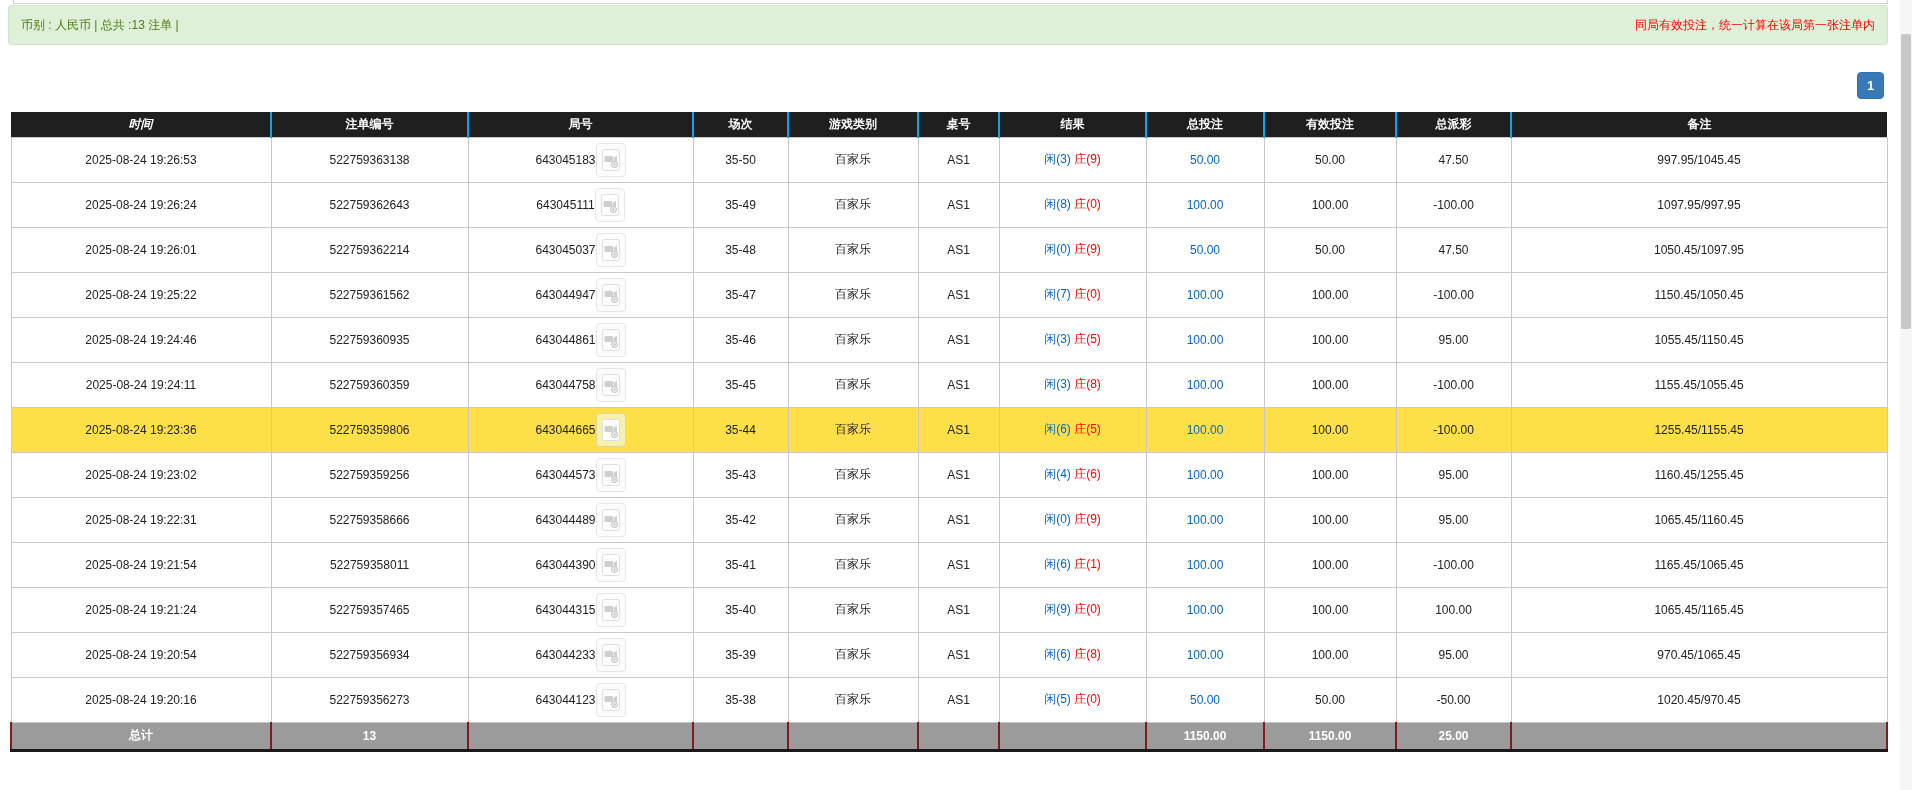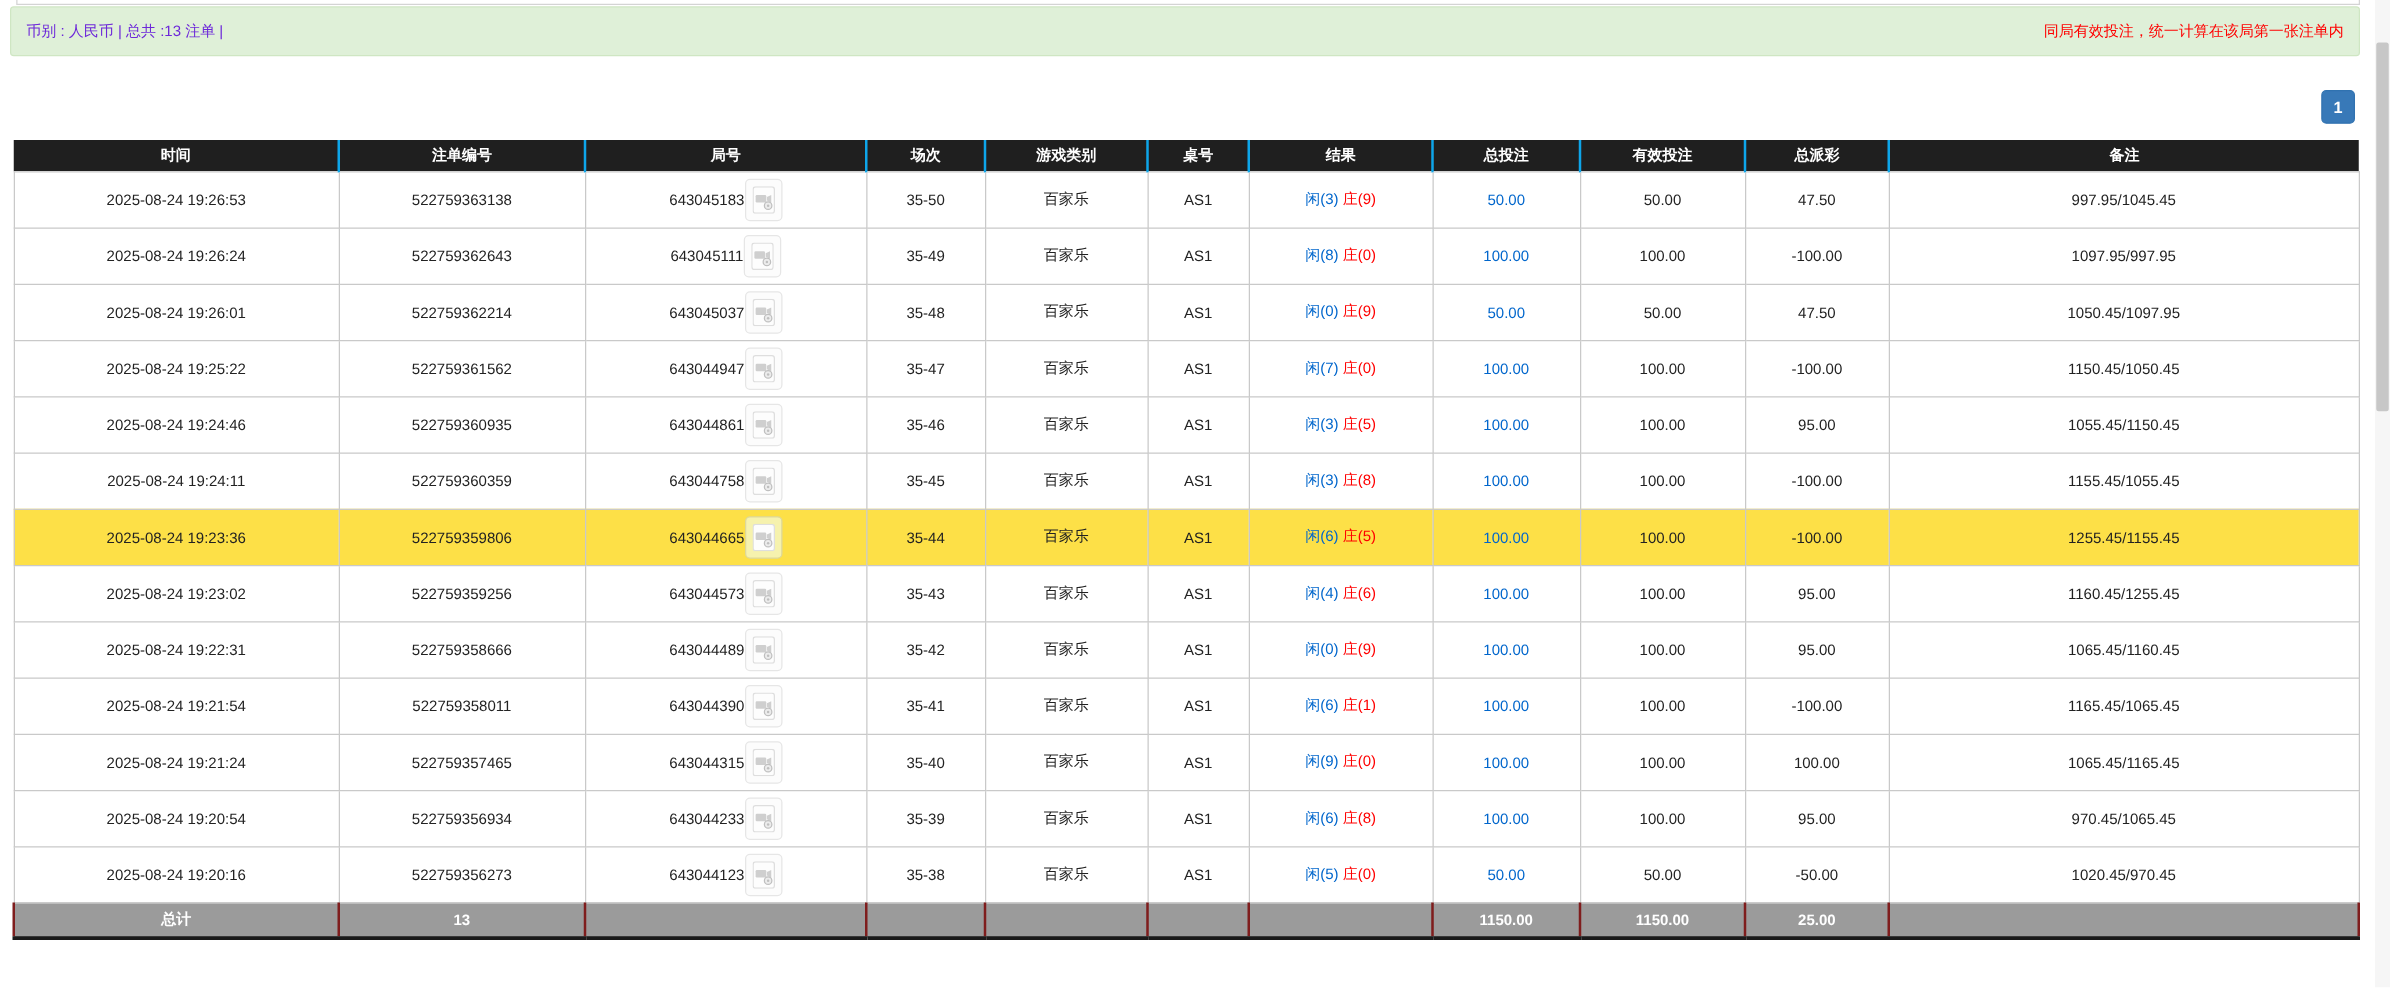--- a/index.html
+++ b/index.html
@@ -21,21 +21,21 @@
   
   .summary-bar {
     position: absolute; left: 8px; top: 5px;
     width: 1880px; height: 40px;
     background: #dff0d8;
     border: 1px solid #cfe6c3;
     border-radius: 3px;
     display: flex; align-items: center; justify-content: space-between;
     padding: 0 12px;
   }
-  .summary-left { color: #6d28d9; }
+  .summary-left { color: #4d7c0f; }
   .summary-right { color: #ff0000; }
   
   .pagination {
     position: absolute; top: 72px; right: 28px;
   }
   .page-btn {
     display: inline-flex; align-items: center; justify-content: center;
     width: 27px; height: 27px;
     background: #3879b8; color: #fff;
     border: 1px solid #3072b0; border-radius: 4px;
@@ -48,21 +48,21 @@
     width: 1876px;
     border-collapse: collapse;
     table-layout: fixed;
   }
   table.bets th {
     background: #1f1f1f; color: #fff;
     font-weight: bold; font-size: 12px;
     height: 25px; text-align: center;
     border-left: 2px solid #0ea5e9;
   }
-  table.bets th:first-child { border-left: none; }
+  table.bets th:first-child { border-left: none; font-style: italic; }
   table.bets tbody td {
     height: 45px; text-align: center;
     border: 1px solid #c9c9c9;
     background: #fff; color: #222;
   }
   table.bets tbody tr.hl td { background: #fde047; }
   .blue { color: #0066cc; margin-top: 28px; }
   .red  { color: #ff0000; }
   .round-wrap { display: inline-flex; align-items: center; gap: 0; }
   .clip-btn {

